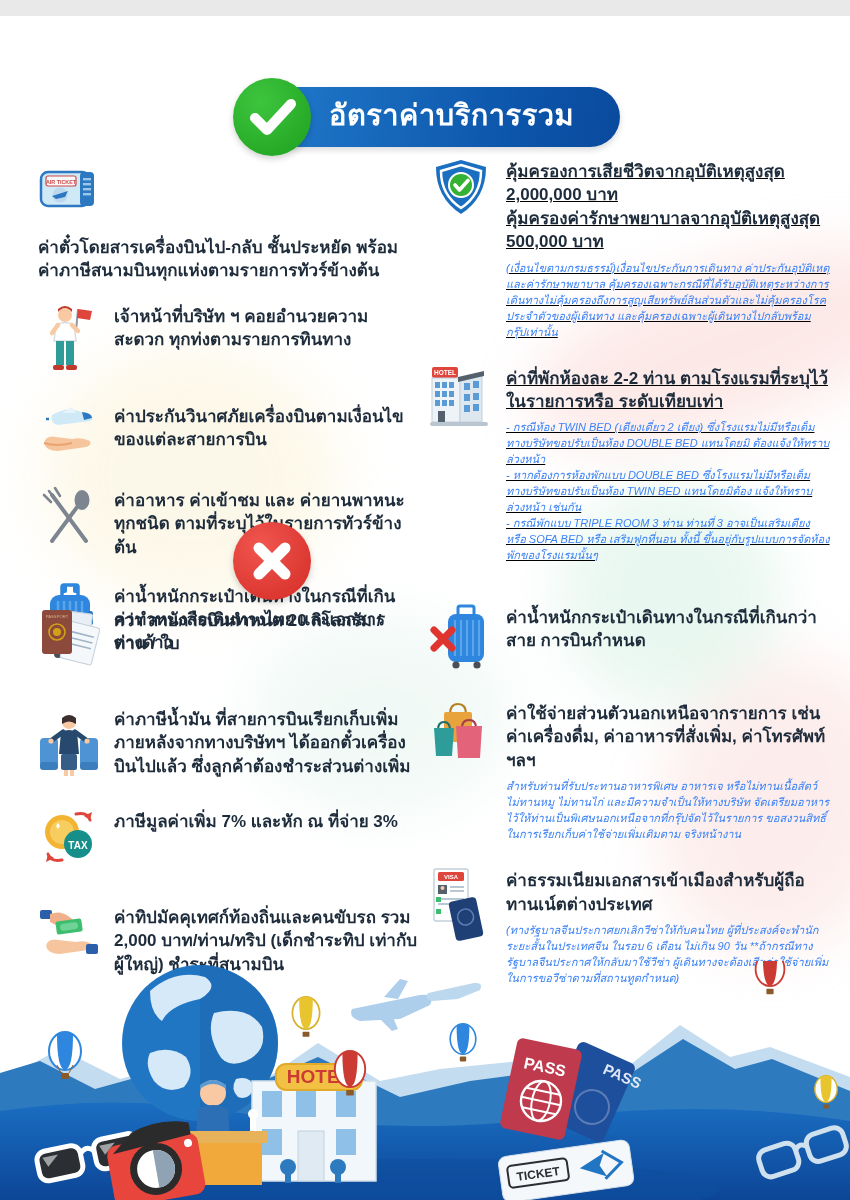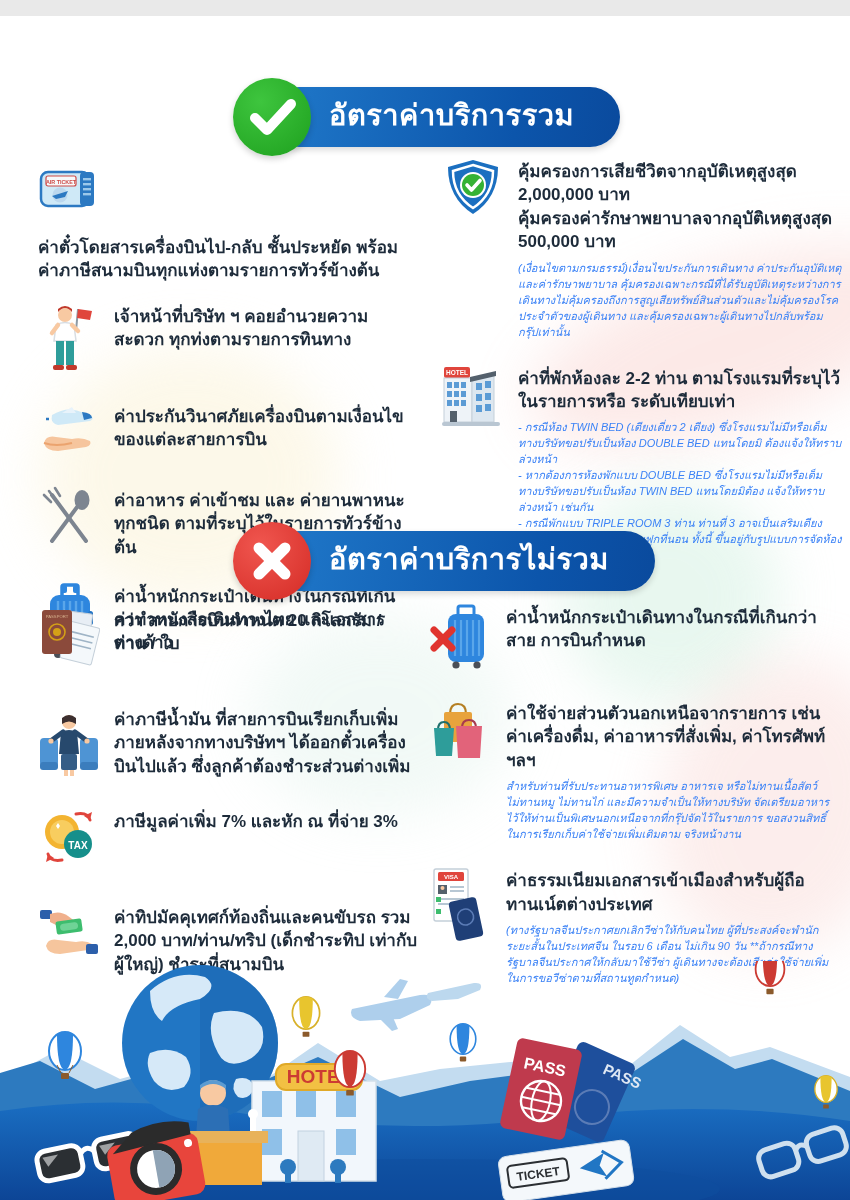--- a/index.html
+++ b/index.html
@@ -23,21 +23,21 @@
              color:#fff;font-size:29px;font-weight:bold;letter-spacing:.5px;box-shadow:0 3px 6px rgba(0,0,0,.15);}
 
   .col{position:absolute;}
   .item{display:flex;align-items:flex-start;gap:14px;}
   .ic{flex:0 0 62px;width:62px;display:flex;align-items:flex-end;justify-content:center;}
   .tx{font-weight:bold;font-size:17px;line-height:1.38;color:#1d2b3a;padding-top:4px;white-space:pre-line;}
   .note{font-weight:normal;font-style:italic;font-size:11px;line-height:1.45;color:#3b82f6;
         margin-top:7px;white-space:pre-line;}
 
   .s1-left{left:38px;top:140px;width:374px;}
-  .s1-right{left:442px;top:140px;width:400px;}
+  .s1-right{left:430px;top:140px;width:400px;text-decoration:underline;}
   .s2-left{left:38px;top:588px;width:384px;}
   .s2-right{left:430px;top:586px;width:402px;}
   .mb18{margin-bottom:18px;flex-direction:column;} .mb22{margin-bottom:22px;} .mb26{margin-bottom:26px;}
   .mb30{margin-bottom:30px;} .mb34{margin-bottom:34px;}
 
   .footer{position:absolute;left:0;bottom:0;width:850px;height:255px;}
 </style>
 </head>
 <body>
 
@@ -211,21 +211,20 @@
 
   <div class="hdr" style="left:233px;top:506px;">
     <div class="badge red">
       <svg width="78" height="78" viewBox="0 0 78 78">
         <g stroke="#ffffff" stroke-width="11" stroke-linecap="round">
           <line x1="26" y1="26" x2="52" y2="52"></line>
             <line x1="52" y1="26" x2="26" y2="52"></line>
         </g>
       </svg>
     </div>
-    <div class="pill">อัตราค่าบริการไม่รวม</div>
   </div>
 
   <div class="col s2-left">
 
     <div class="item mb30">
       <span class="ic">
         <svg width="62" height="70" viewBox="0 0 62 70">
           <rect x="22" y="8" width="30" height="42" rx="2" fill="#e8eef5" stroke="#c4cfd9" stroke-width="1" transform="rotate(8 37 29)"></rect>
           <rect x="26" y="20" width="32" height="38" rx="2" fill="#f4f8fb" stroke="#c4cfd9" stroke-width="1" transform="rotate(14 42 39)"></rect>
           <g transform="rotate(14 42 39)" stroke="#9fb4c6" stroke-width="1.6">

